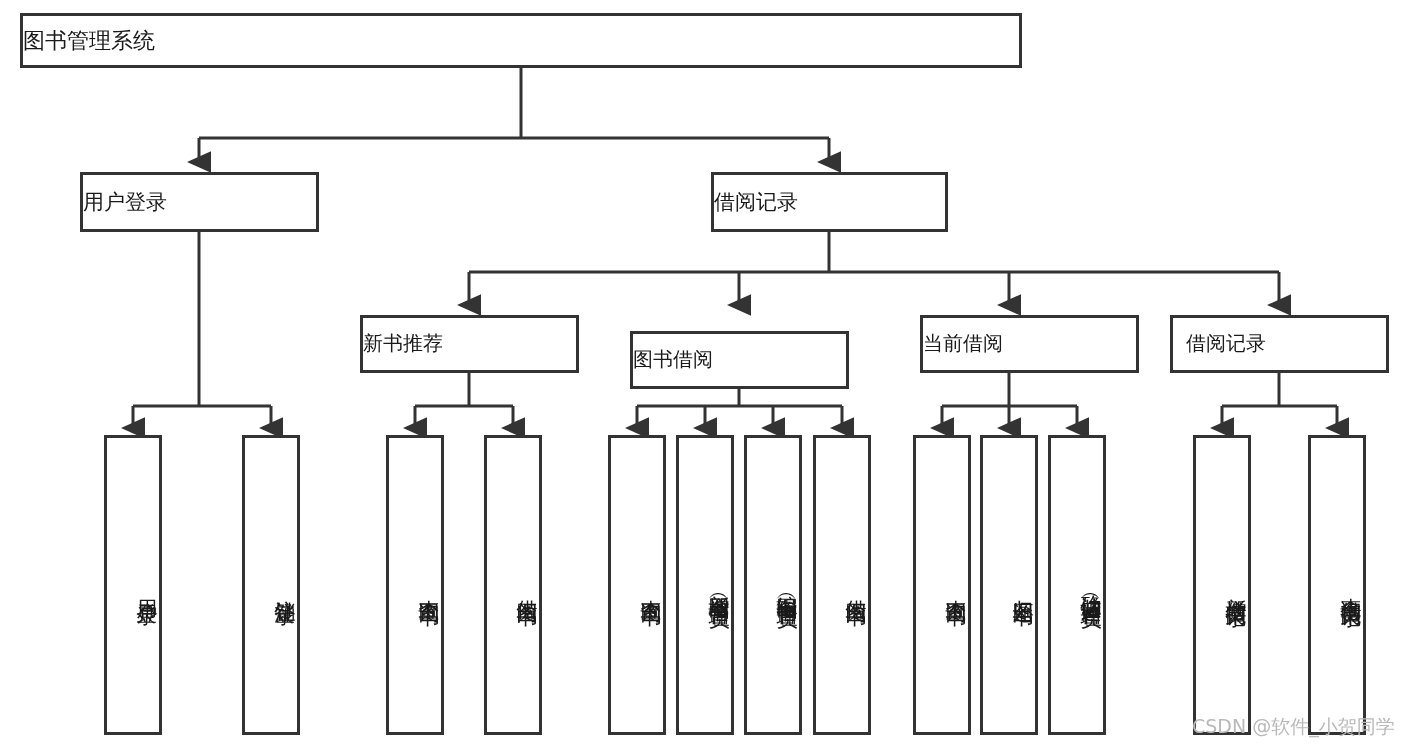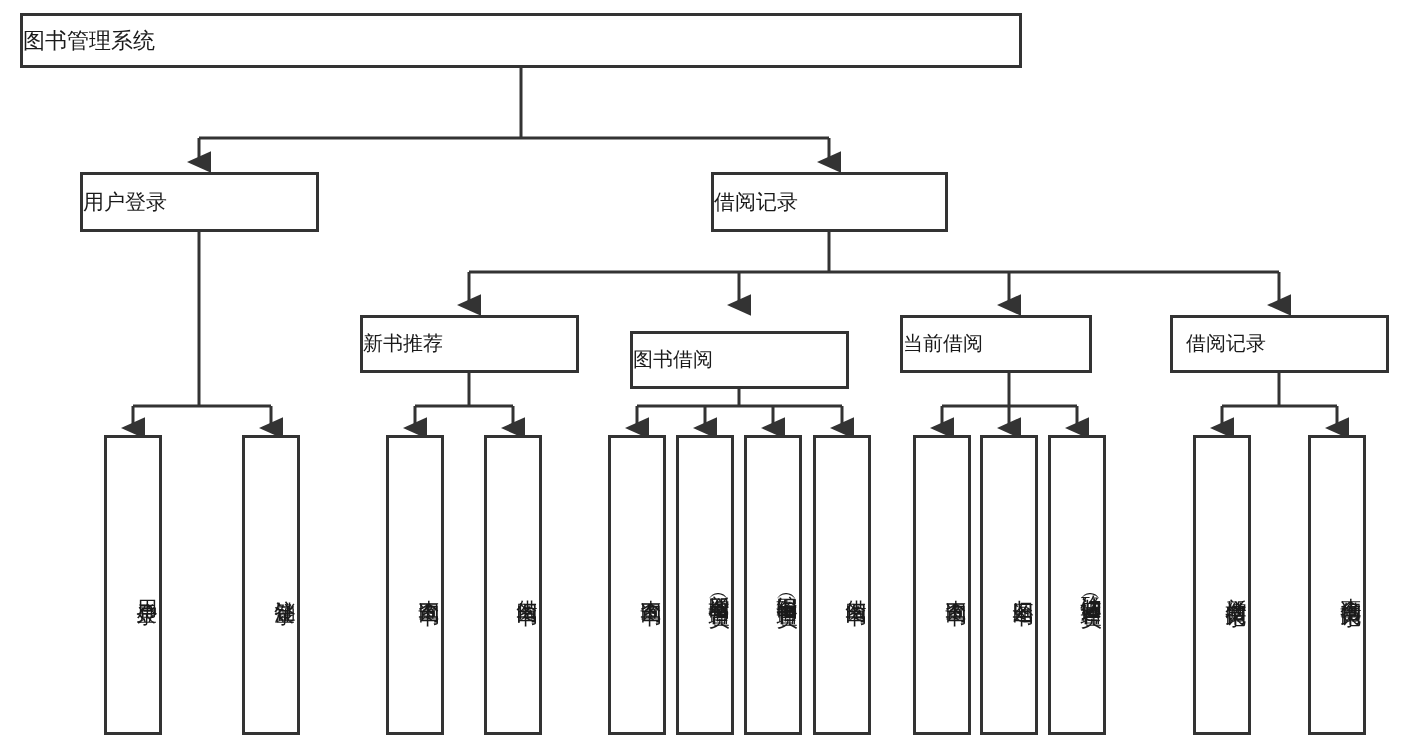--- a/index.html
+++ b/index.html
@@ -150,21 +150,21 @@
   </div>
 
   <div class="node-box level-2" style="left:360px; top:315px; width:219px; height:58px;">
     <span class="node-label">新书推荐</span>
   </div>
 
   <div class="node-box level-2" style="left:630px; top:331px; width:219px; height:58px;">
     <span class="node-label">图书借阅</span>
   </div>
 
-  <div class="node-box level-2" style="left:900px; top:315px; width:192px; height:58px;">
+  <div class="node-box level-2" style="left:920px; top:315px; width:219px; height:58px;">
     <span class="node-label">当前借阅</span>
   </div>
 
   <div class="node-box level-2" style="left:1170px; top:315px; width:219px; height:58px;padding-left:13px;">
     <span class="node-label">借阅记录</span>
   </div>
 
   <div class="node-box leaf" style="left:104px; top:435px; width:58px; height:300px;">
     <span class="node-label">用户登录</span>
   </div>
@@ -210,14 +210,15 @@
   </div>
 
   <div class="node-box leaf" style="left:1193px; top:435px; width:58px; height:300px;">
     <span class="node-label">新增借阅记录</span>
   </div>
 
   <div class="node-box leaf" style="left:1308px; top:435px; width:58px; height:300px;">
     <span class="node-label">查询借阅记录</span>
   </div>
 
+  <div class="watermark">CSDN @软件_小贺同学</div>
 
 </div>
 
 </body></html>

